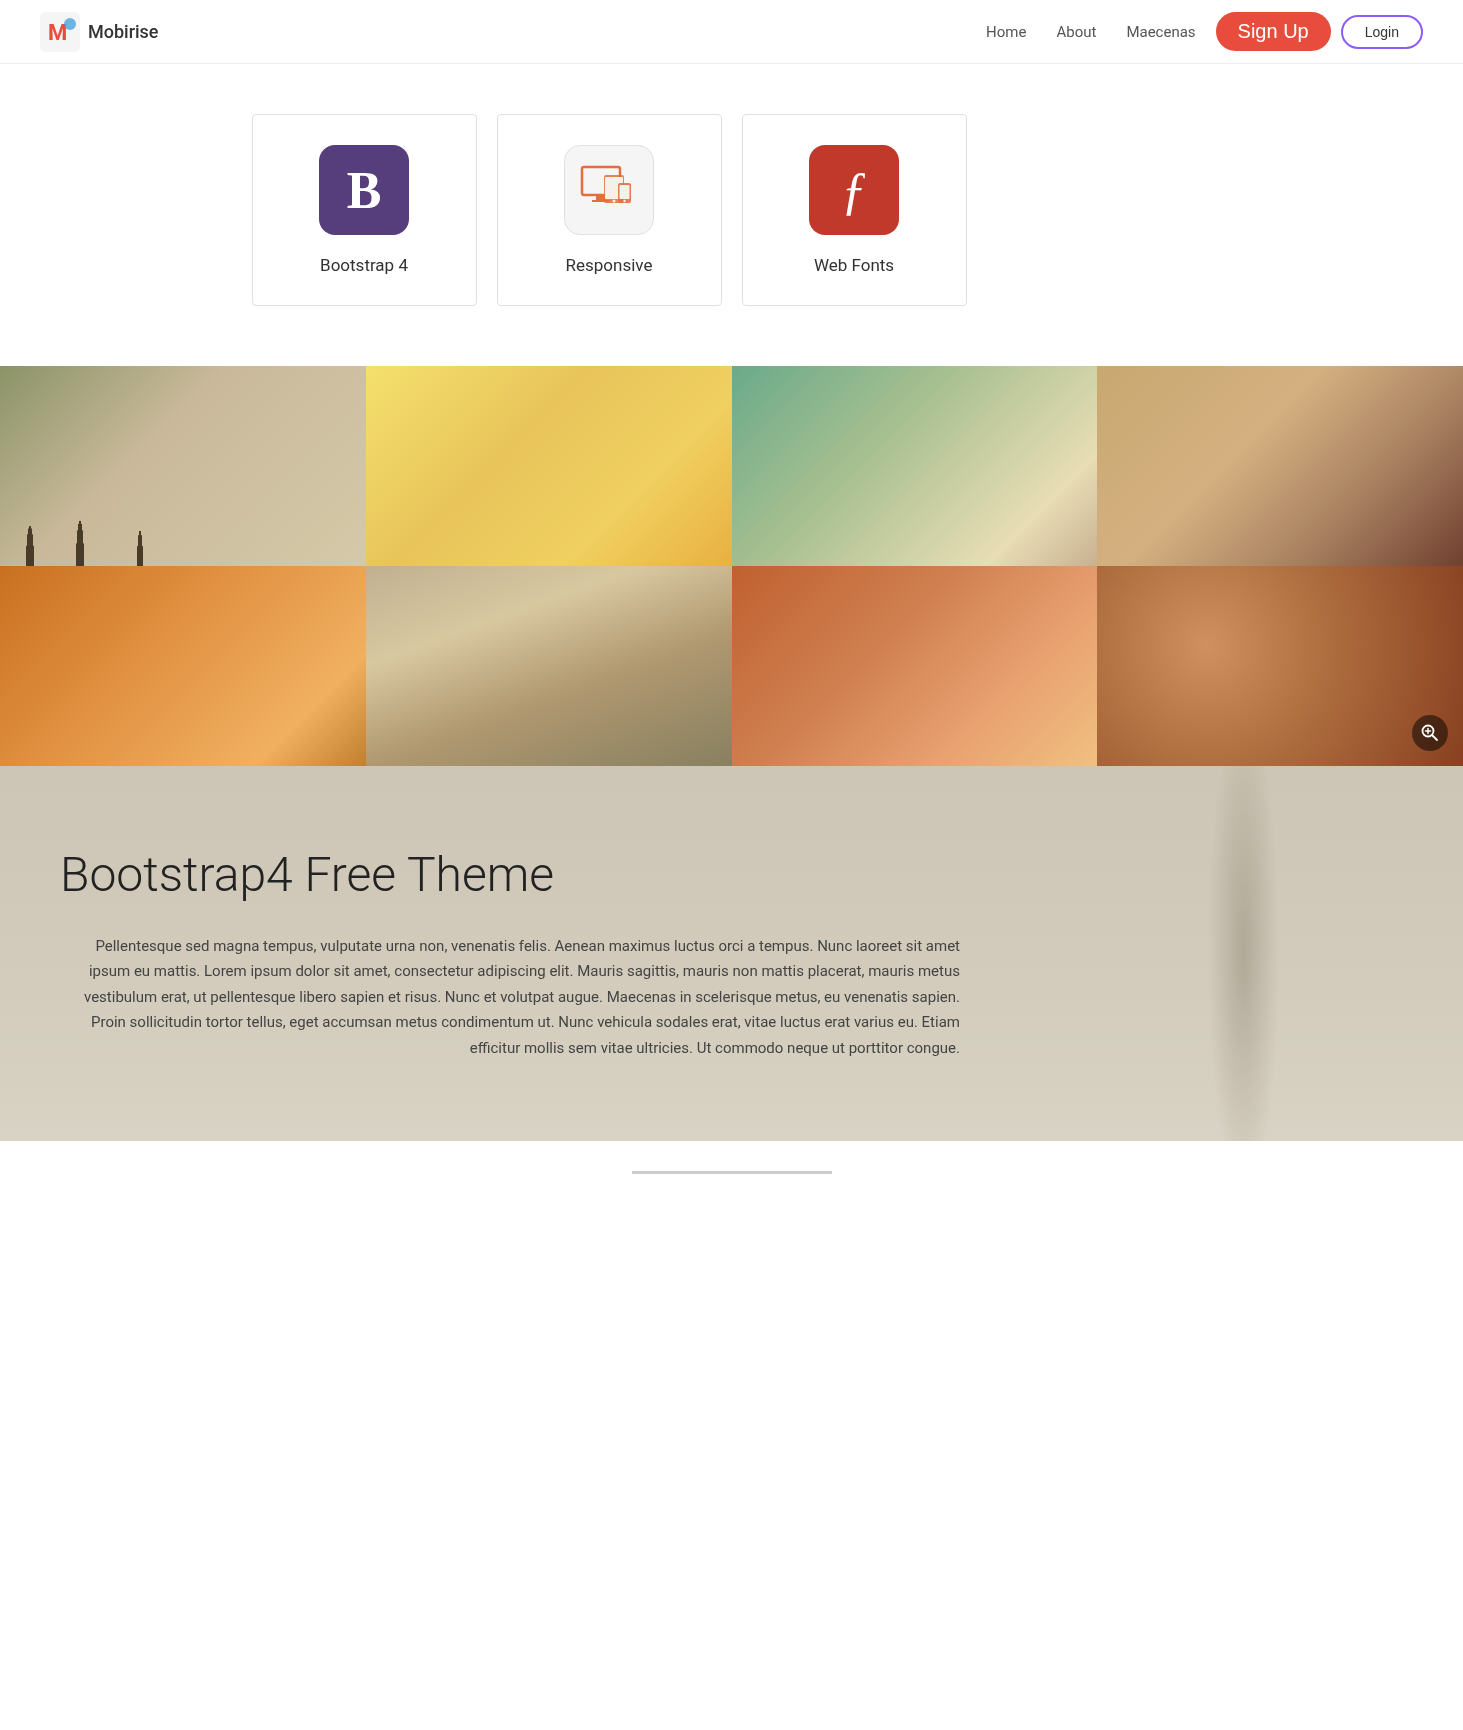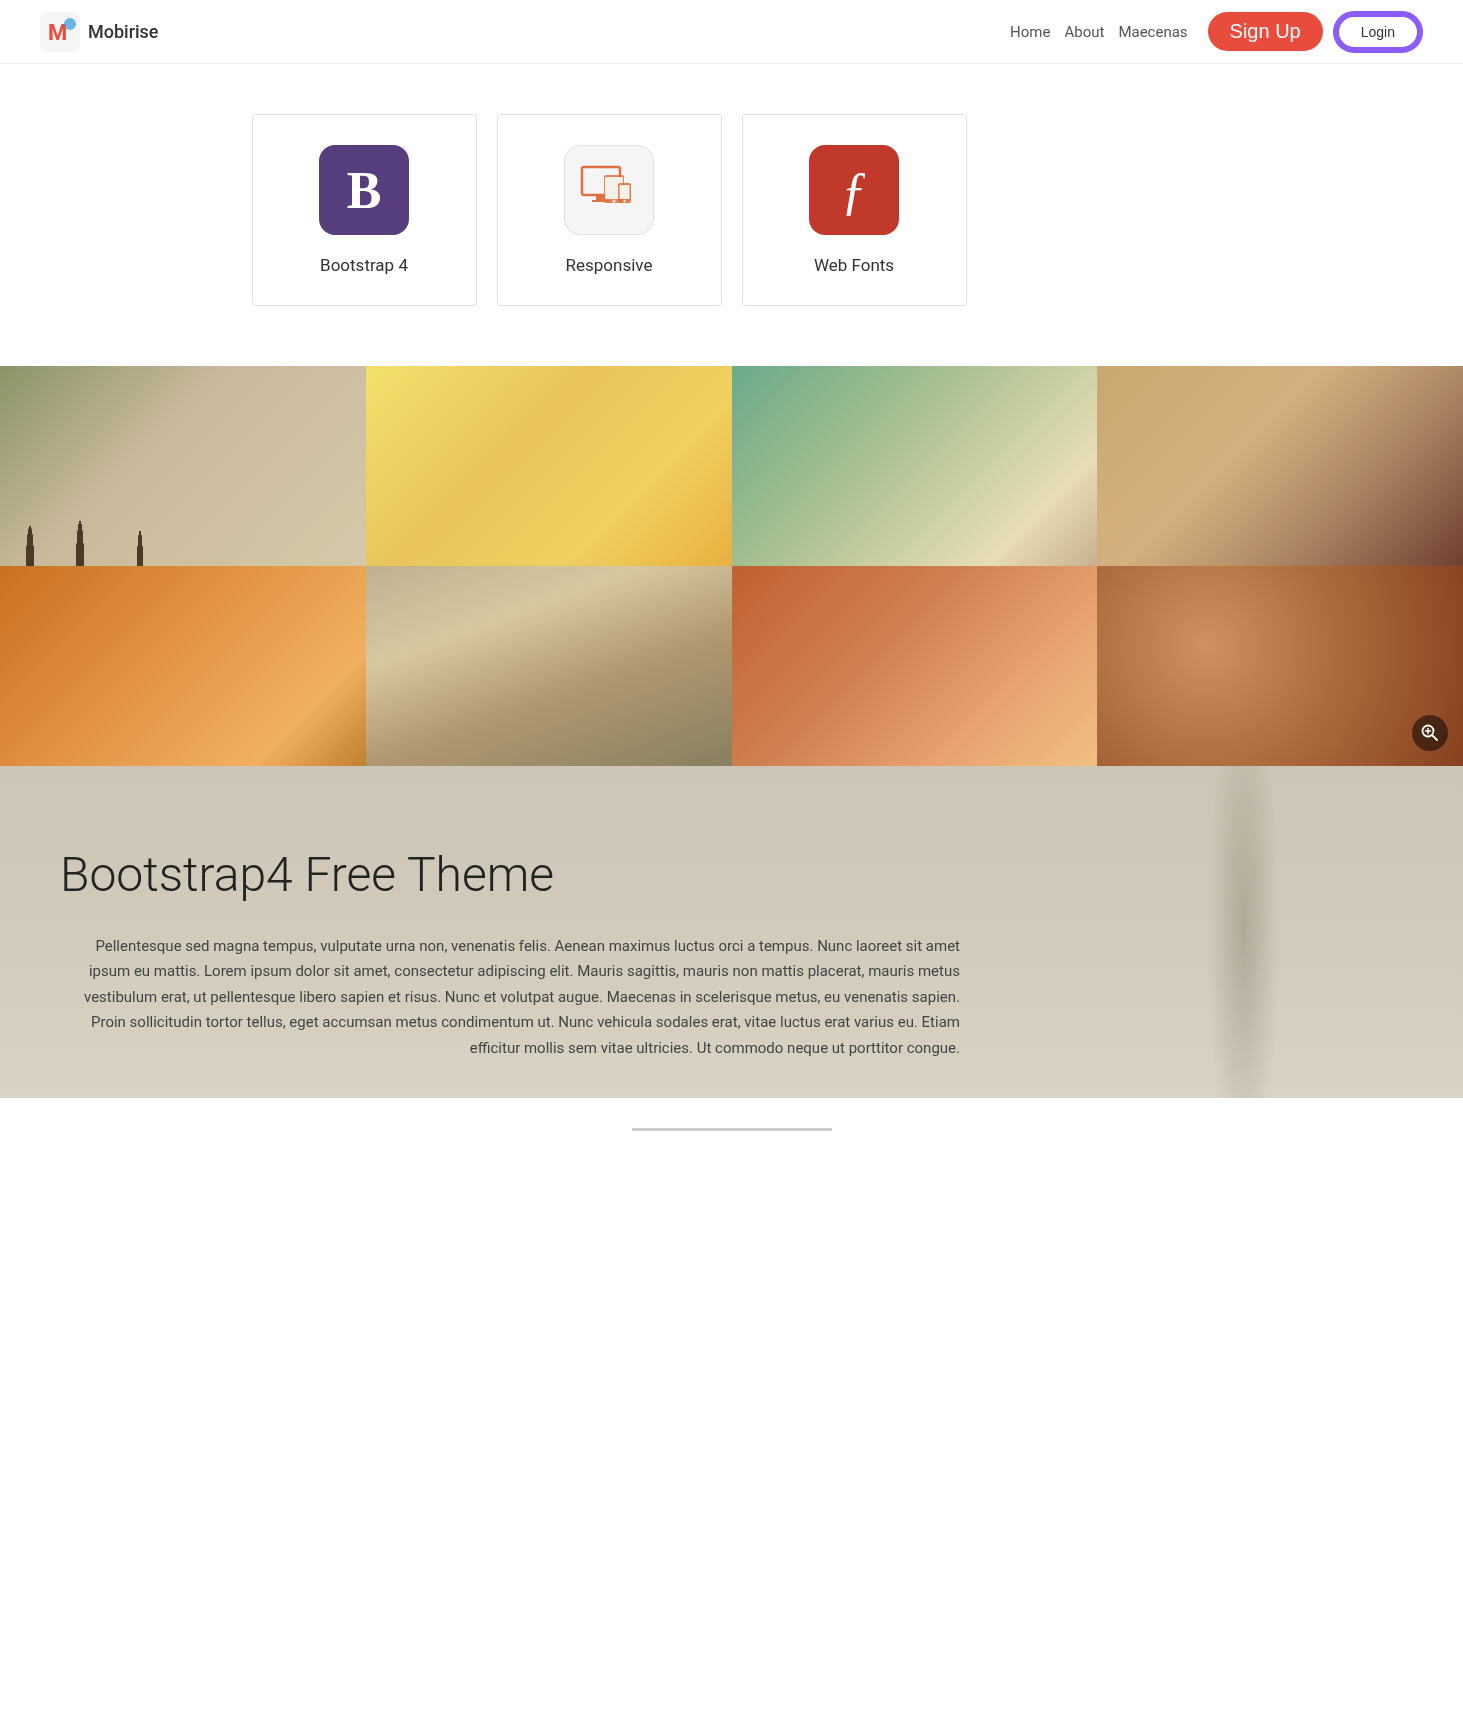--- a/index.html
+++ b/index.html
@@ -29,21 +29,21 @@
       height: 40px;
       border-radius: 6px;
       overflow: hidden;
       display: flex;
       align-items: center;
       justify-content: center;
     }
     .nav-links {
       display: flex;
       align-items: center;
-      gap: 14px;
+      gap: 30px;
       list-style: none;
       margin-right: 20px;
     }
     .nav-links a {
       text-decoration: none;
       color: #555;
       font-size: 15px;
     }
     .btn-signup {
       background: #e74c3c;
@@ -51,21 +51,21 @@
       border: none;
       padding: 8px 22px;
       border-radius: 25px;
       font-size: 20px;
       cursor: pointer;
       margin-right: 10px;
     }
     .btn-login {
       background: transparent;
       color: #333;
-      border: 6px solid #8b5cf6;
+      border: 2px solid #8b5cf6;
       padding: 7px 22px;
       border-radius: 25px;
       font-size: 14px;
       cursor: pointer;
     }
 
     
     .features-section {
       padding: 50px 40px 60px;
       background: #fff;
@@ -174,21 +174,21 @@
       align-items: center;
       justify-content: center;
       cursor: pointer;
       color: #fff;
       font-size: 18px;
     }
 
     
     .content-section {
       background: linear-gradient(to bottom, rgba(180,170,150,0.6) 0%, rgba(200,190,170,0.4) 100%);
-      padding: 80px 60px 37px;
+      padding: 80px 60px 80px;
       position: relative;
       min-height: 320px;
     }
     .content-section::before {
       content: '';
       position: absolute;
       top: 0; left: 0; right: 0; bottom: 0;
       background: 
         radial-gradient(ellipse 60px 400px at 85% 50%, rgba(100,90,70,0.3) 0%, transparent 60%),
         linear-gradient(to bottom, rgba(200,190,170,0.5) 0%, rgba(180,170,140,0.3) 100%);

